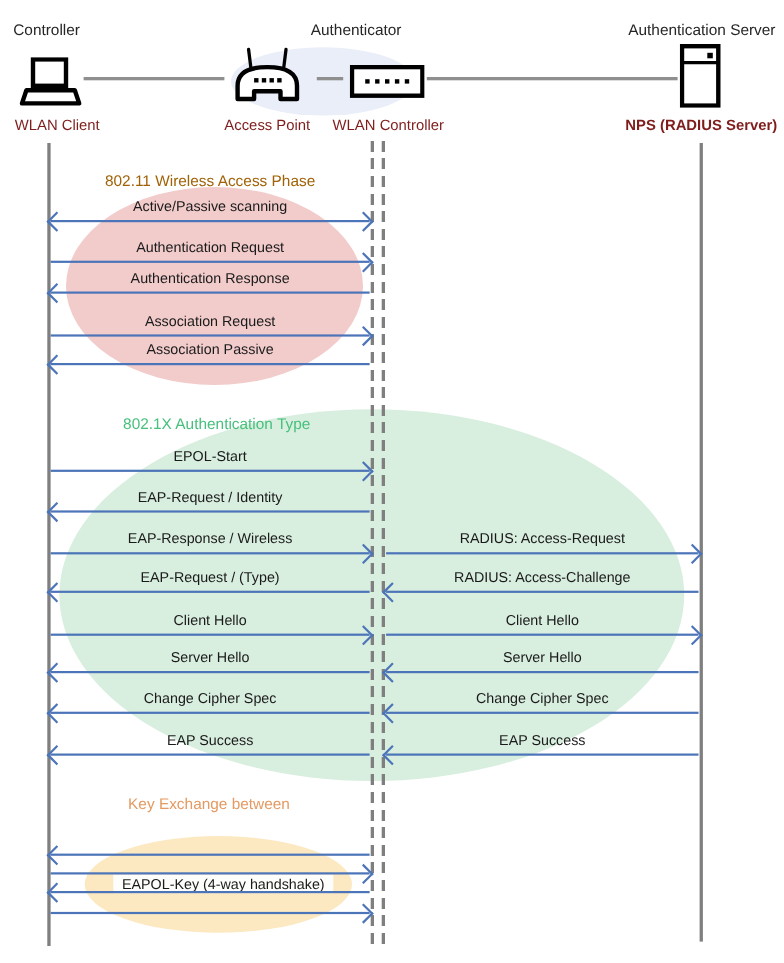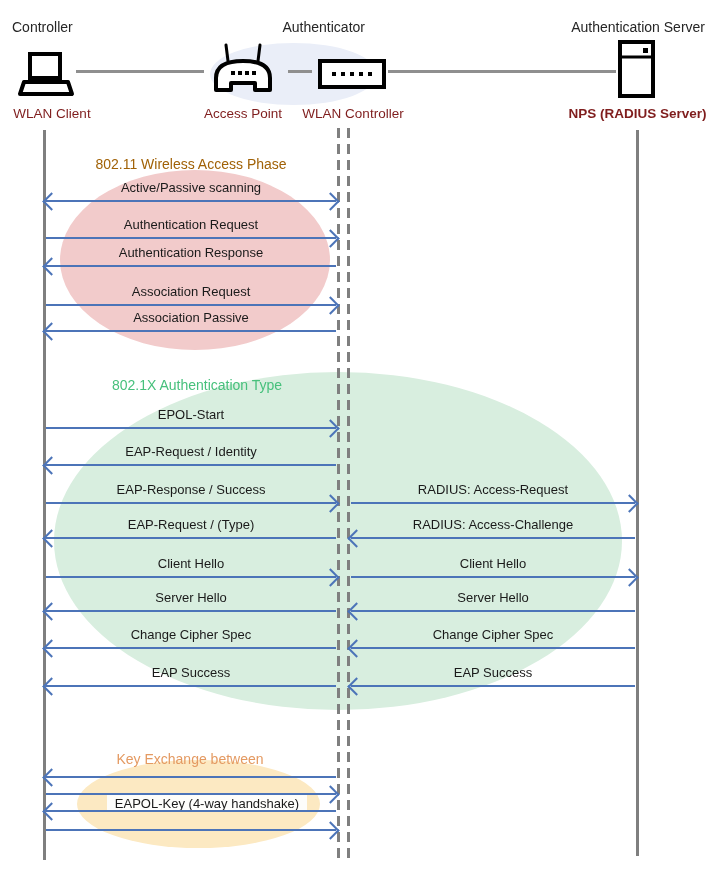--- a/index.html
+++ b/index.html
@@ -87,21 +87,21 @@
   <div class="ellipse" style="left:54px;top:372px;width:568px;height:338px;background:#d8eedf;"></div>
   <div class="ellipse" style="left:77px;top:760px;width:243px;height:88px;background:#fce9c2;"></div>
 
   <div class="lifeline" style="left:43px;top:130px;height:730px;"></div>
   <div class="lifeline dashed" style="left:337px;top:128px;height:734px;"></div>
   <div class="lifeline dashed" style="left:347px;top:128px;height:734px;"></div>
   <div class="lifeline" style="left:636px;top:130px;height:726px;"></div>
 
   <div class="phase-title" style="left:66px;width:250px;top:129px;color:#a16207;margin-top:27px;">802.11 Wireless Access Phase</div>
   <div class="phase-title" style="left:72px;width:250px;top:377px;color:#47c07c;">802.1X Authentication Type</div>
-  <div class="phase-title" style="left:70px;width:240px;top:722px;color:#e49a62;margin-top:29px;">Key Exchange between</div>
+  <div class="phase-title" style="left:70px;width:240px;top:722px;color:#e49a62;">Key Exchange between</div>
 
   <div id="msg-layer">
       <div class="msg-label" style="left: 46px; width: 290px; top: 179px;">Active/Passive scanning</div>
       <div class="arrow" style="left: 46px; width: 290px; top: 200px;">
         <span class="head hl"></span>
         <span class="head hr"></span>
       </div>
       <div class="msg-label" style="left: 46px; width: 290px; top: 216px;">Authentication Request</div>
       <div class="arrow" style="left: 46px; width: 290px; top: 237px;">
         <span class="head hr"></span>
@@ -119,21 +119,21 @@
         <span class="head hl"></span>
       </div>
       <div class="msg-label" style="left: 46px; width: 290px; top: 406px;">EPOL-Start</div>
       <div class="arrow" style="left: 46px; width: 290px; top: 427px;">
         <span class="head hr"></span>
       </div>
       <div class="msg-label" style="left: 46px; width: 290px; top: 443px;">EAP-Request / Identity</div>
       <div class="arrow" style="left: 46px; width: 290px; top: 464px;">
         <span class="head hl"></span>
       </div>
-      <div class="msg-label" style="left: 46px; width: 290px; top: 481px;">EAP-Response / Success</div>
+      <div class="msg-label" style="left: 46px; width: 290px; top: 481px;">EAP-Response / Wireless</div>
       <div class="arrow" style="left: 46px; width: 290px; top: 502px;">
         <span class="head hr"></span>
       </div>
       <div class="msg-label" style="left: 351px; width: 284px; top: 481px;">RADIUS: Access-Request</div>
       <div class="arrow" style="left: 351px; width: 284px; top: 502px;">
         <span class="head hr"></span>
       </div>
       <div class="msg-label" style="left: 46px; width: 290px; top: 516px;">EAP-Request / (Type)</div>
       <div class="arrow" style="left: 46px; width: 290px; top: 537px;">
         <span class="head hl"></span>
@@ -173,21 +173,21 @@
       <div class="msg-label" style="left: 351px; width: 284px; top: 664px;">EAP Success</div>
       <div class="arrow" style="left: 351px; width: 284px; top: 685px;">
         <span class="head hl"></span>
       </div>
       <div class="arrow" style="left: 46px; width: 290px; top: 776px;">
         <span class="head hl"></span>
       </div>
       <div class="arrow" style="left: 46px; width: 290px; top: 793px;">
         <span class="head hr"></span>
       </div>
-      <div class="msg-label" style="left: 62px; width: 290px; top: 795px;"><span class="bg">EAPOL-Key (4-way handshake)</span></div>
+      <div class="msg-label" style="left: 46px; width: 290px; top: 795px; padding-left: 12px;"><span class="bg">EAPOL-Key (4-way handshake)</span></div>
       <div class="arrow" style="left: 46px; width: 290px; top: 810px;">
         <span class="head hl"></span>
       </div>
       <div class="arrow" style="left: 46px; width: 290px; top: 829px;">
         <span class="head hr"></span>
       </div>
     </div>
 
 </div>
 

